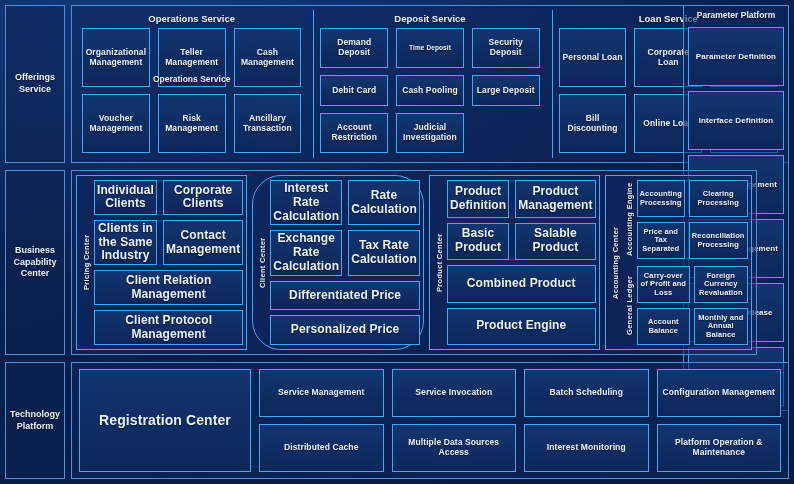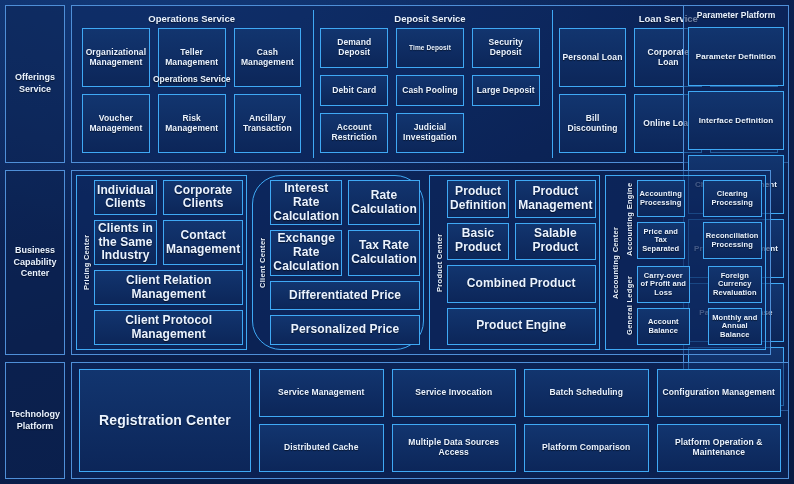--- a/index.html
+++ b/index.html
@@ -140,21 +140,21 @@
   #sub-pricing { flex: 0 0 150px; border-radius: 29px; }
   #sub-product { flex: 0 0 148px; }
   #sub-accounting { flex: 1; }
   .acct-body { flex: 1; display: flex; flex-direction: column; gap: 7px; }
   .acct-half { flex: 1; display: flex; gap: 2px; }
   .acct-grid {
     flex: 1;
     display: grid;
     grid-template-columns: 1fr 1fr;
     grid-template-rows: 1fr 1fr;
-    gap: 5px 18px;
+    gap: 5px 4px;
   }
   .acct-grid .card { font-size: 7.5px; }
 
   
   #row3 { flex: 1; }
   #row3 > .panel { flex: 1; padding: 6px 7px; display: flex; gap: 8px; }
   #reg-center { flex: 0 0 172px; font-size: 14px; }
   .tech-grid {
     flex: 1;
     display: grid;
@@ -301,19 +301,19 @@
 
     <div class="panel">
       <div class="card" id="reg-center">Registration Center</div>
       <div class="tech-grid">
         <div class="card">Service Management</div>
         <div class="card">Service Invocation</div>
         <div class="card">Batch Scheduling</div>
         <div class="card">Configuration Management</div>
         <div class="card">Distributed Cache</div>
         <div class="card">Multiple Data Sources Access</div>
-        <div class="card">Platform Comparison</div>
+        <div class="card">Interest Monitoring</div>
         <div class="card">Platform Operation &amp; Maintenance</div>
       </div>
     </div>
   </div>
 
 </div>
 
 </body></html>

